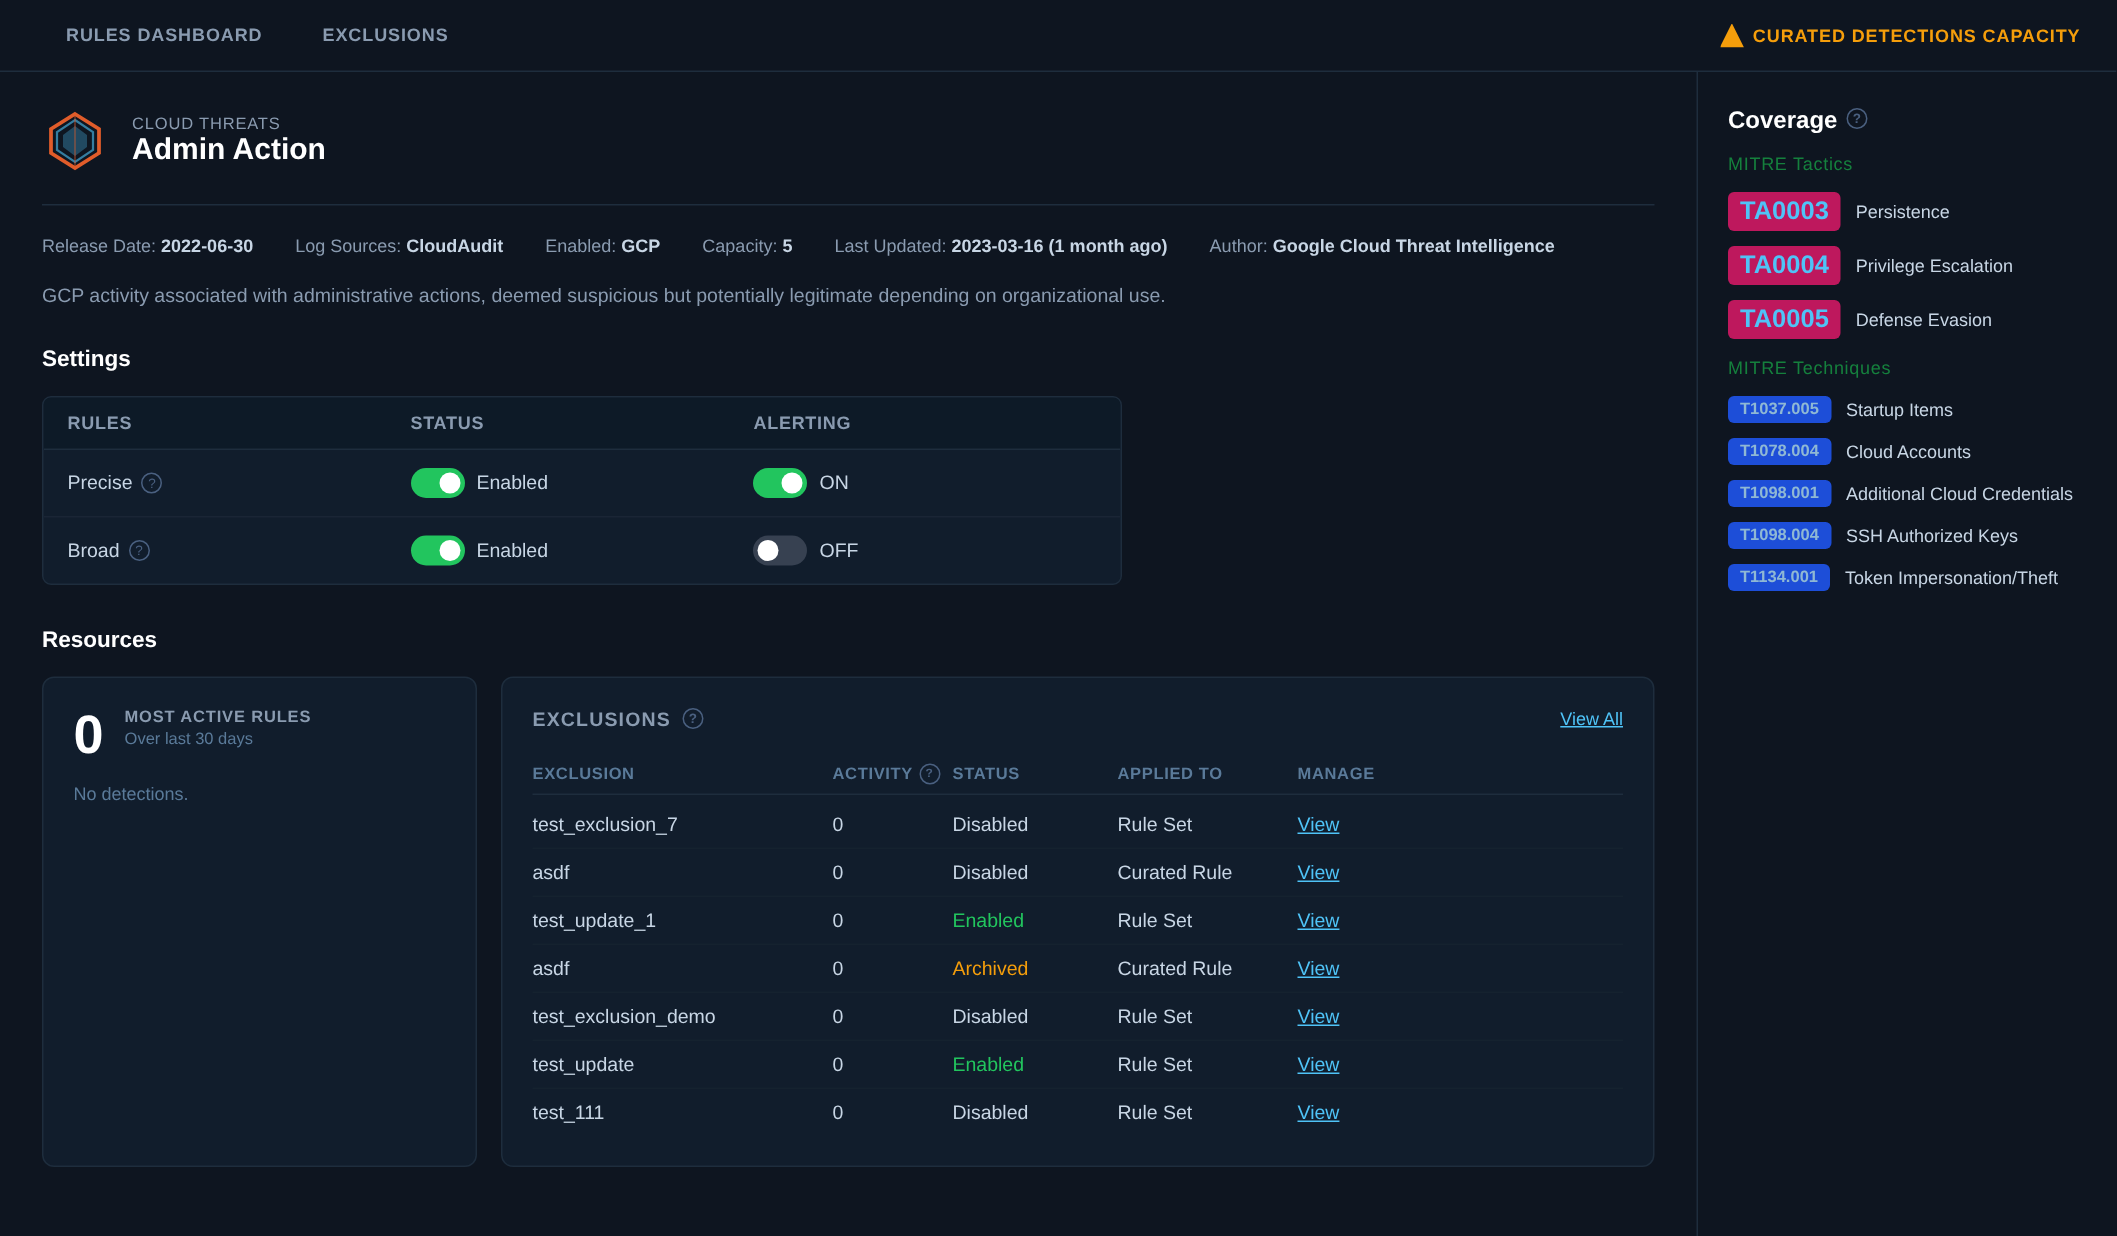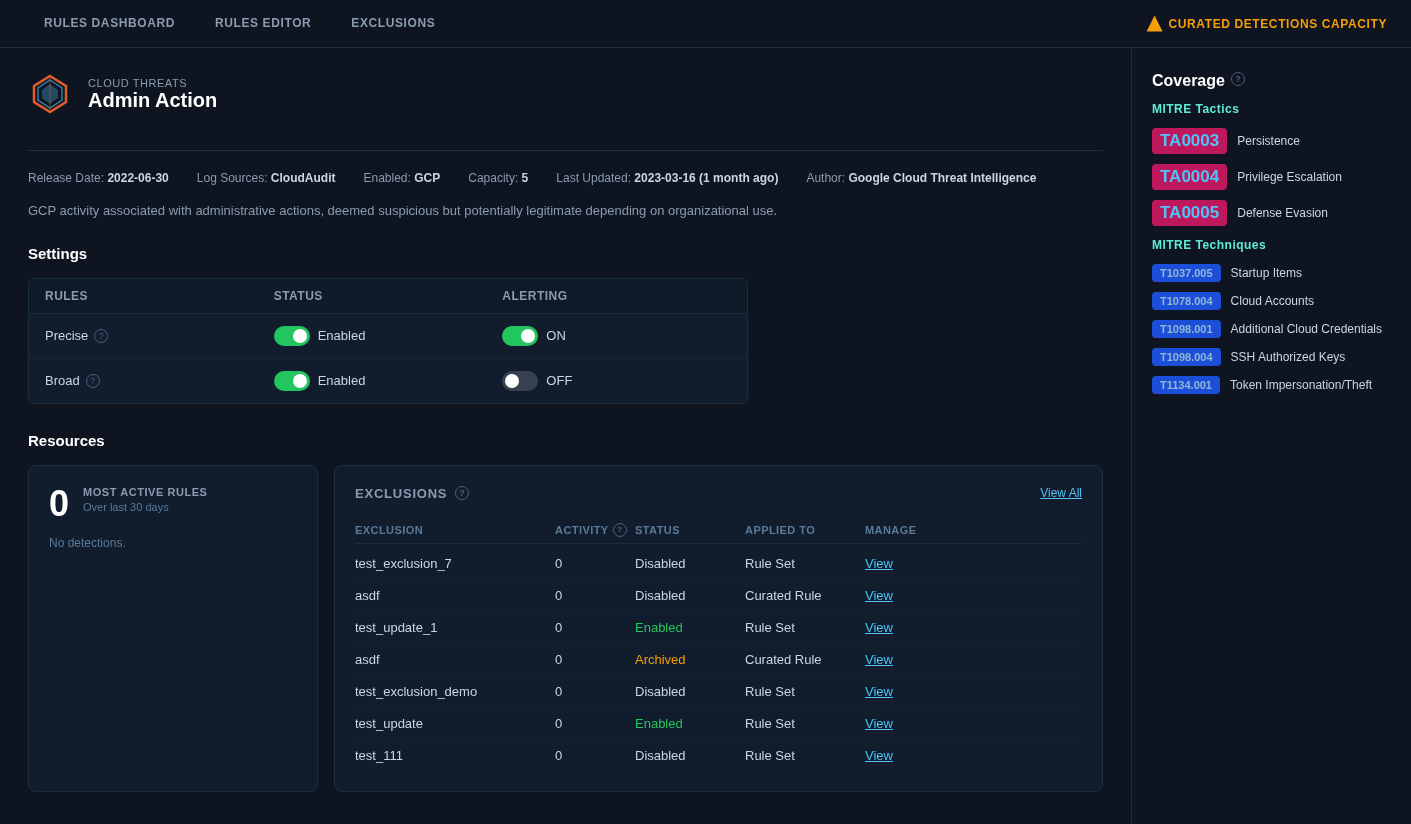--- a/index.html
+++ b/index.html
@@ -68,21 +68,21 @@
       padding: 24px 28px;
       overflow-y: auto;
     }
 
     
     .page-header {
       display: flex;
       align-items: center;
       gap: 16px;
       margin-bottom: 20px;
-      padding-bottom: 34px;
+      padding-bottom: 20px;
       border-bottom: 1px solid #1e2d3d;
     }
     .logo-icon {
       width: 44px; height: 44px;
       position: relative;
     }
     .logo-svg { width: 44px; height: 44px; }
     .header-text .cloud-threats {
       font-size: 11px;
       color: #8a9bb0;
@@ -322,22 +322,22 @@
     .coverage-title {
       display: flex;
       gap: 6px;
       font-size: 16px;
       font-weight: 600;
       color: #ffffff;
       margin-bottom: 6px;
     }
     .section-subtitle {
       font-size: 12px;
-      font-weight: 700;
-      color: #5eead4;
+      font-weight: 400;
+      color: #15803d;
       letter-spacing: 0.04em;
       margin-bottom: 12px;
       margin-top: 12px;
     }
     .tactic-row, .technique-row {
       display: flex;
       align-items: center;
       gap: 10px;
       margin-bottom: 10px;
     }
@@ -363,21 +363,20 @@
       font-size: 12px;
       color: #c8d6e5;
     }
     .toggle-on { background: #22c55e; }
   </style>
 </head>
 <body>
 
 <nav class="top-nav">
   <div class="nav-item">RULES DASHBOARD</div>
-  <div class="nav-item">RULES EDITOR</div>
   <div class="nav-item">EXCLUSIONS</div>
   <div class="nav-right">
     <span class="warn-icon"></span>
     <span>CURATED DETECTIONS CAPACITY</span>
   </div>
 </nav>
 
 <div class="page-layout">
 
   <div class="main-content">

